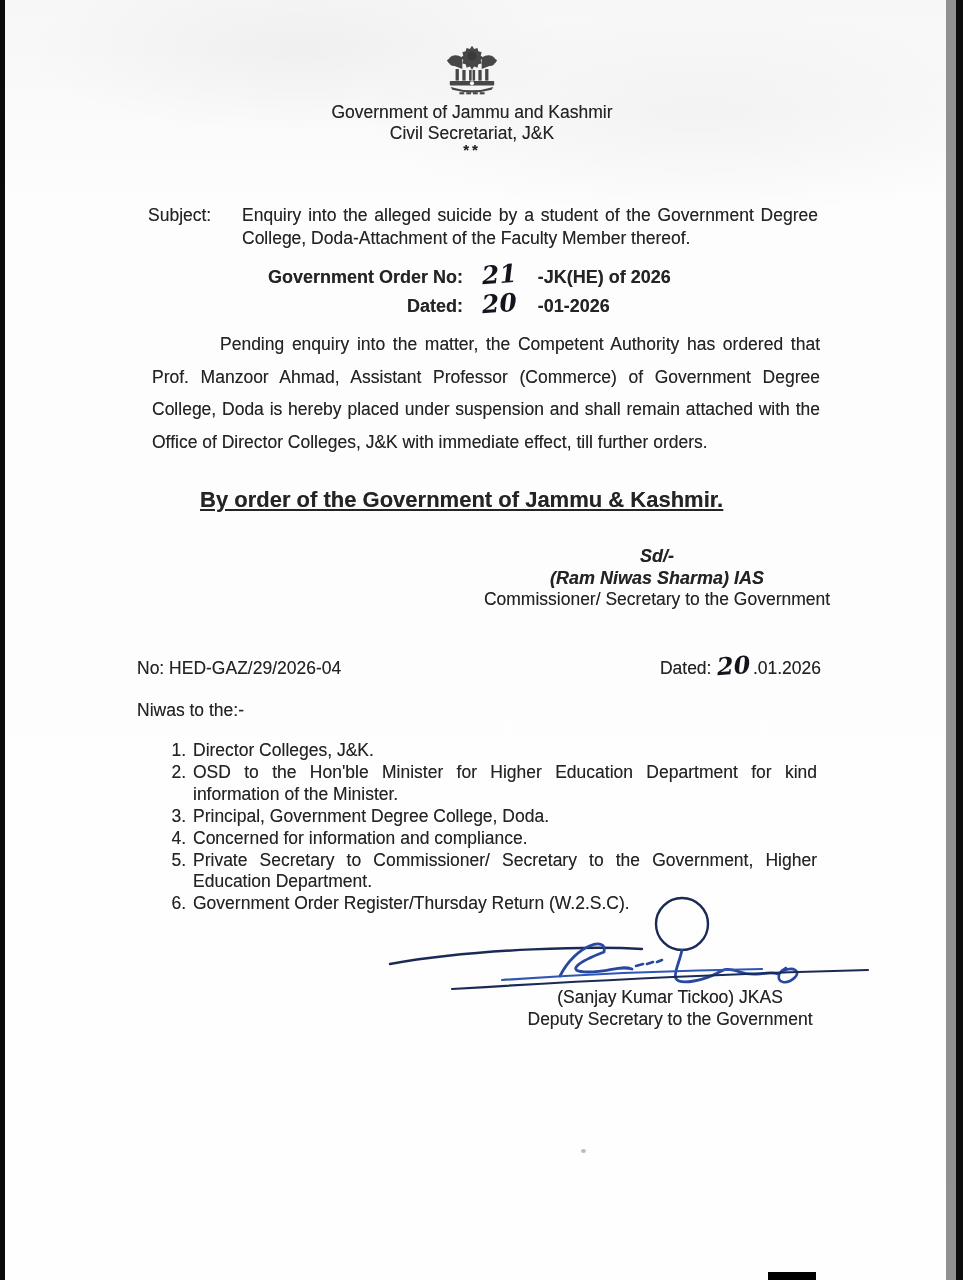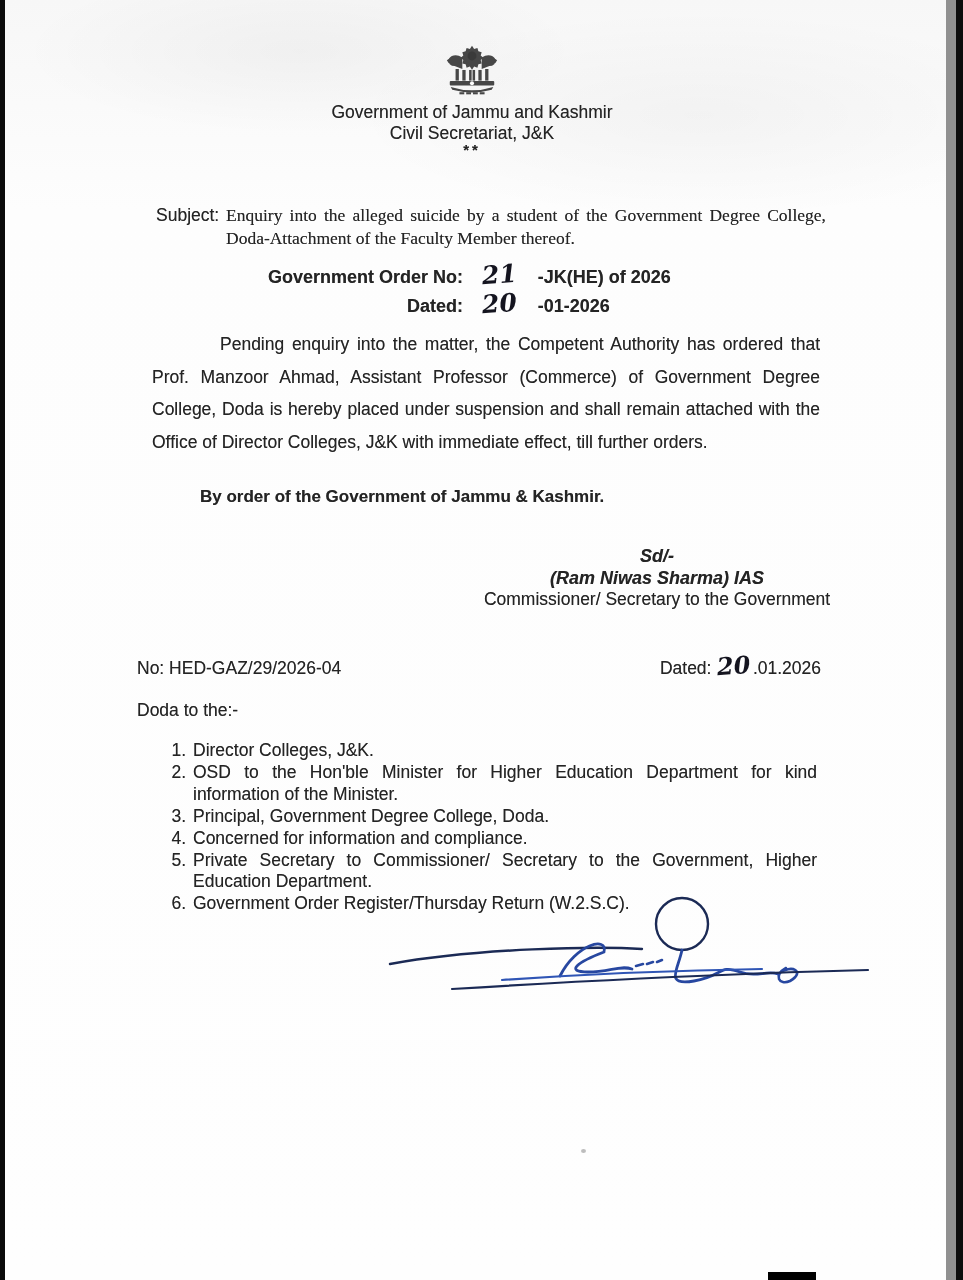--- a/index.html
+++ b/index.html
@@ -16,41 +16,41 @@
   }
   .abs { position:absolute; }
 
   
   .header { top:40px; left:0; width:944px; text-align:center; }
   .emblem { display:block; margin:0 auto 4px auto; width:60px; height:58px; }
   .h-line { font-size:17.5px; line-height:20.5px; }
   .h-stars { font-size:15px; letter-spacing:3px; line-height:14px; font-weight:bold; }
 
   
-  .subject { top:204px; left:156px; width:670px; font-size:17.5px; line-height:22.5px; }
+  .subject { top:204px; left:148px; width:670px; font-size:17.5px; line-height:22.5px; }
   .subject-label { position:absolute; left:0; top:0; }
-  .subject-text { margin-left:70px; text-align:justify;font-family:Liberation Serif, serif; }
+  .subject-text { margin-left:94px; text-align:justify; }
 
   
   .order { top:265px; left:0; width:963px; font-size:18px; }
   .order-row { height:29px; white-space:nowrap; }
   .order-label { display:inline-block; width:463px; text-align:right; font-weight:bold; }
   .order-suffix { font-weight:bold; margin-left:16px; }
   .hand {
     display:inline-block; font-family:"DejaVu Serif", serif; font-style:italic; font-weight:bold;
     font-size:25px; line-height:20px; color:#14141f; transform:rotate(-4deg);
     margin-left:14px; text-shadow:none;
   }
 
   
   .body-para { top:328px; left:152px; width:668px; font-size:17.5px; line-height:32.6px;
     text-align:justify; text-indent:68px; }
 
   
-  .by-order { top:487px; left:200px; font-size:17px; font-weight:bold; }
+  .by-order { top:487px; left:200px; font-size:22px; font-weight:bold;text-decoration:underline; }
 
   
   .sig1 { top:546px; left:468px; width:378px; text-align:center; line-height:21.6px; font-size:17.5px; }
   .sig1 .bold { font-weight:bold; font-size:18px;font-style:italic; }
 
   
   .refline { top:658px; left:137px; width:684px; font-size:17.5px; }
   .ref-dated { position:absolute; right:0; top:-2px; white-space:nowrap; }
   .ref-dated .hand { font-size:24px; margin-left:6px; margin-right:2px; }
 
@@ -140,21 +140,21 @@
     <div>Commissioner/ Secretary to the Government</div>
   </div>
 
   <div class="abs refline">
     <span>No: HED-GAZ/29/2026-04</span>
     <span class="ref-dated">
       <span>Dated:</span><span class="hand">20</span><span>.01.2026</span>
     </span>
   </div>
 
-  <div class="abs copy-label">Doda to the:-</div>
+  <div class="abs copy-label">Niwas to the:-</div>
   <div class="abs copy-list">
     <ol>
       <li>Director Colleges, J&amp;K.</li>
       <li>OSD to the Hon'ble Minister for Higher Education Department for kind information of the Minister.</li>
       <li>Principal, Government Degree College, Doda.</li>
       <li>Concerned for information and compliance.</li>
       <li>Private Secretary to Commissioner/ Secretary to the Government, Higher Education Department.</li>
       <li>Government Order Register/Thursday Return (W.2.S.C).</li>
     </ol>
   </div>
@@ -171,20 +171,24 @@
 
       <path d="M404 64 C400 84 386 100 416 95 C446 90 440 78 462 86 C478 92 488 84 500 88" stroke="#2747a0" stroke-width="2.8"></path>
       <path d="M500 88 C514 77 528 86 512 95 C501 100 495 89 508 82" stroke="#2747a0" stroke-width="2.6"></path>
 
       <path d="M224 94 C310 88 420 84 484 83" stroke="#2f55b5" stroke-width="2.2"></path>
 
       <path d="M174 103 C320 94 470 87 590 84" stroke="#1b2a55" stroke-width="2.2"></path>
     </g>
   </svg>
 
+  <div class="abs sig2">
+    <div>(Sanjay Kumar Tickoo) JKAS</div>
+    <div>Deputy Secretary to the Government</div>
+  </div>
 
   <div class="abs edge-left"></div>
   <div class="abs edge-right-gray"></div>
   <div class="abs edge-right-black"></div>
   <div class="abs bottom-bar"></div>
   <div class="abs scan-dot"></div>
 
 </div>
 
 </body></html>

